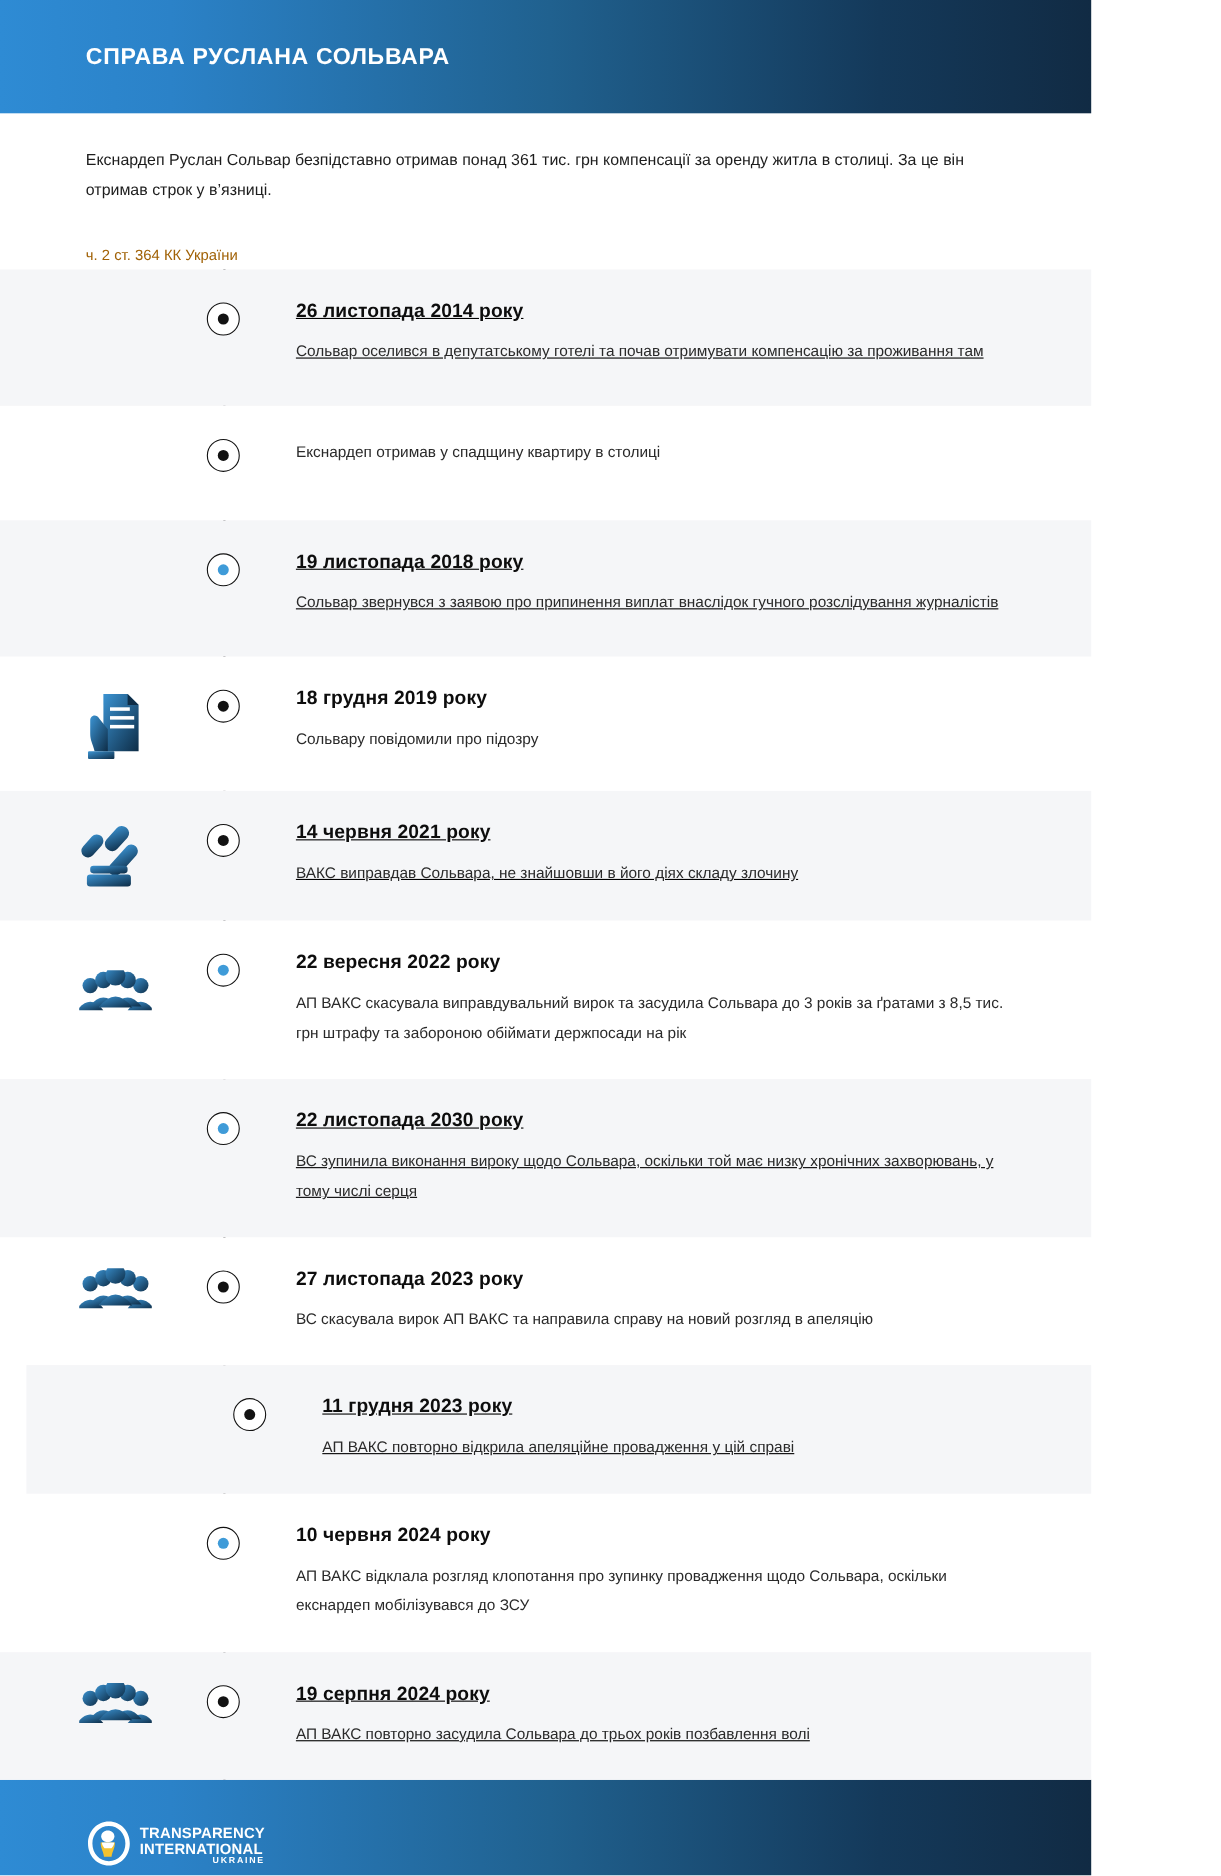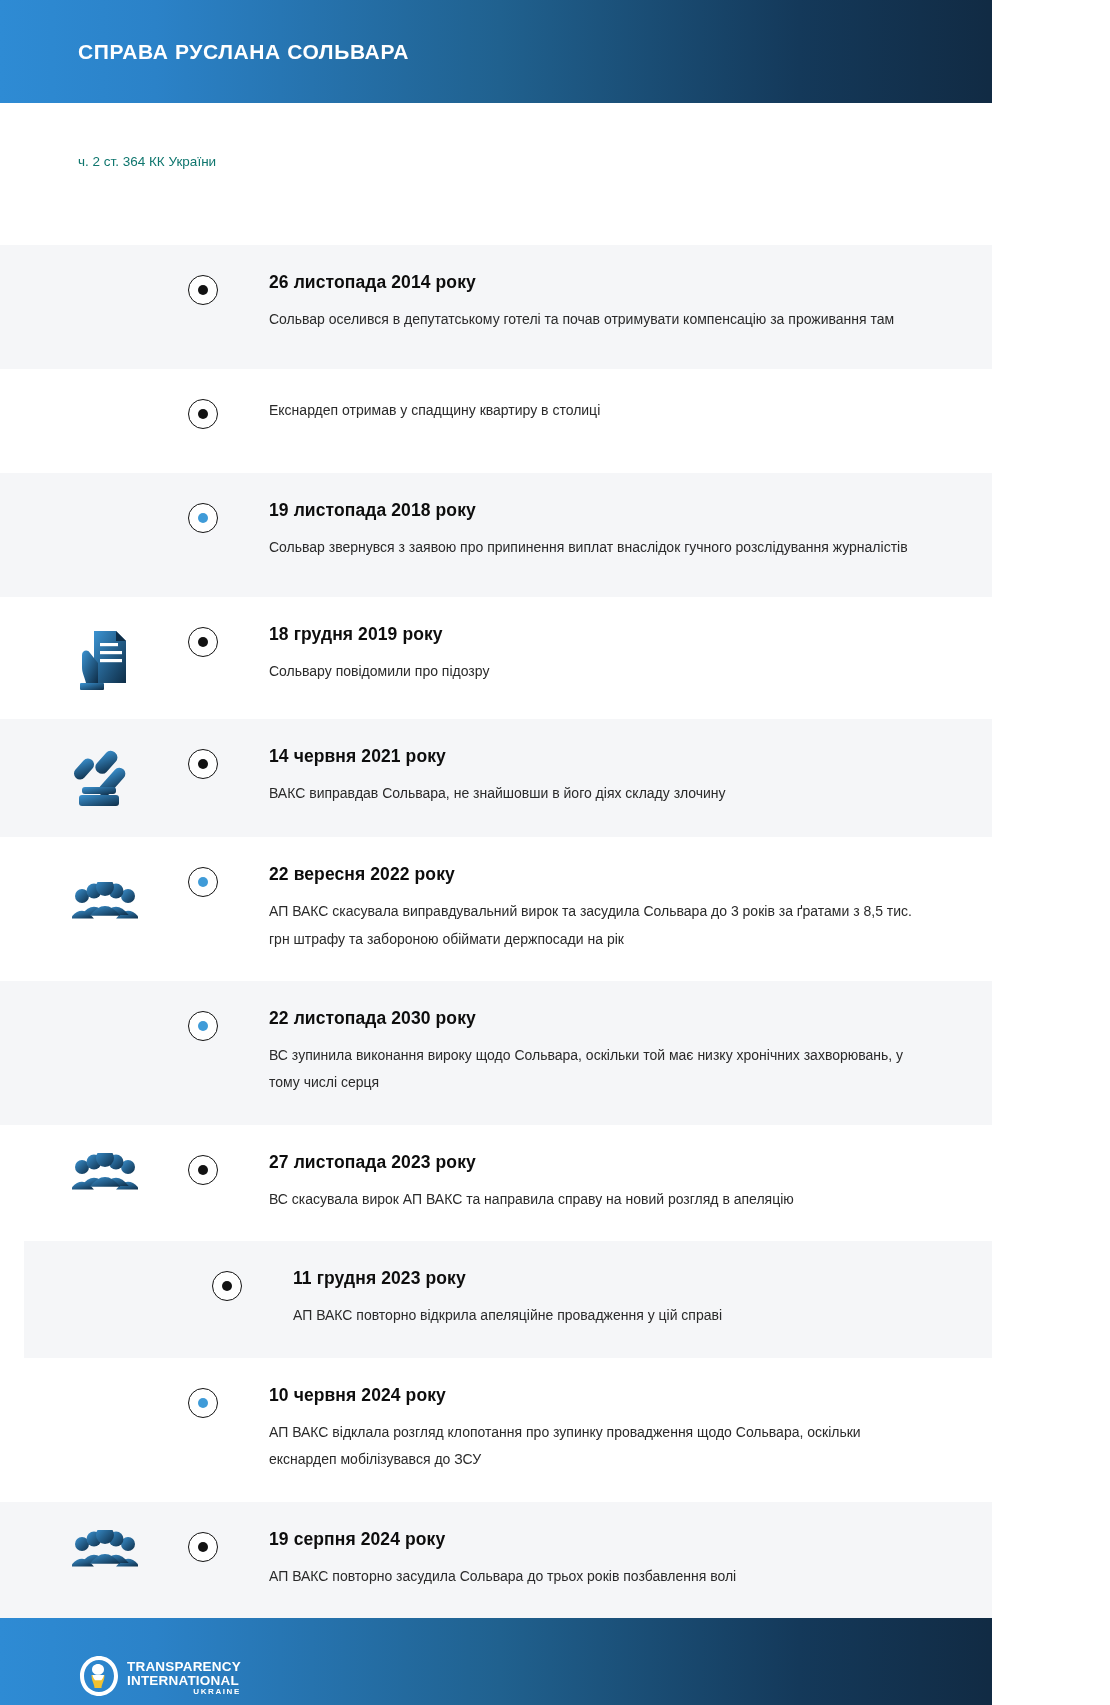--- a/index.html
+++ b/index.html
@@ -45,23 +45,23 @@
     box-sizing:border-box;
   }
   .intro-text{
     font-size:14.5px;
     line-height:1.85;
     color:#1d1d1d;
     max-width:840px;
     margin:0;
   }
   .intro-article{
-    margin:18px 0 0 0;
+    margin:34px 0 0 0;
     font-size:13.5px;
-    color:#0f766e;
+    color:#a16207;
     line-height:1.6;
   }
 
   
   .timeline{
     position:relative;
     width:1110px;
   }
   .axis{
     position:absolute;
@@ -72,21 +72,21 @@
     background:#121212;
     z-index:0;
   }
   .row{
     position:relative;
     display:flex;
     align-items:flex-start;
     box-sizing:border-box;
     z-index:1;
   }
-  .row.shade{background:#f5f6f8;}
+  .row.shade{background:#f5f6f8;text-decoration:underline;}
   .row.plain{background:#ffffff;}
 
   .row-icon{
     width:203px;
     flex:0 0 203px;
     display:flex;
     justify-content:flex-start;
     padding-left:72px;
     box-sizing:border-box;
   }
@@ -176,20 +176,21 @@
 </head>
 <body>
 
 <div class="page">
 
   <div class="header">
     <div class="header-title">СПРАВА РУСЛАНА СОЛЬВАРА</div>
   </div>
 
   <div class="intro">
+    <p class="intro-text">Екснардеп Руслан Сольвар безпідставно отримав понад 361 тис. грн компенсації за оренду житла в столиці. За це він отримав строк у в’язниці.</p>
     <p class="intro-article">ч. 2 ст. 364 КК України</p>
   </div>
 
   <div class="timeline" id="timeline">
     <div class="axis"></div>
   <div class="row shade" style="min-height: 124px; padding-top: 28px; padding-bottom: 28px;">
         <div class="row-icon"></div>
         <div class="row-body">
           <div class="event-date">26 листопада 2014 року</div>
           <div class="event-desc">Сольвар оселився в депутатському готелі та почав отримувати компенсацію за проживання там</div>

